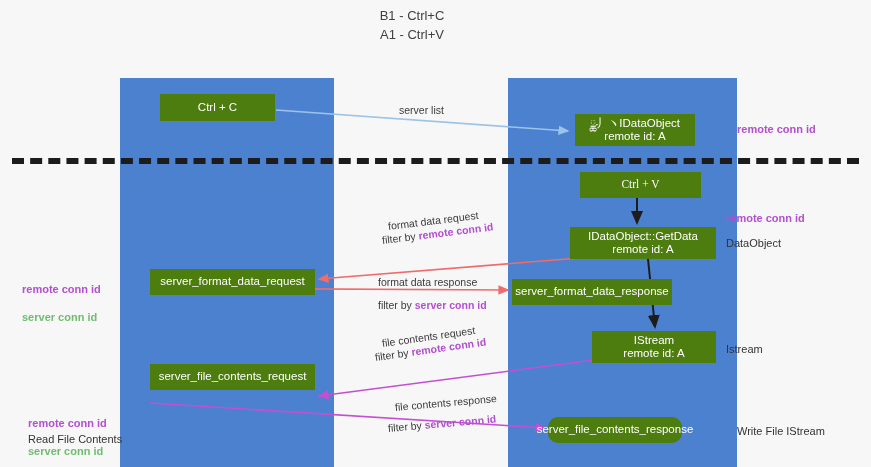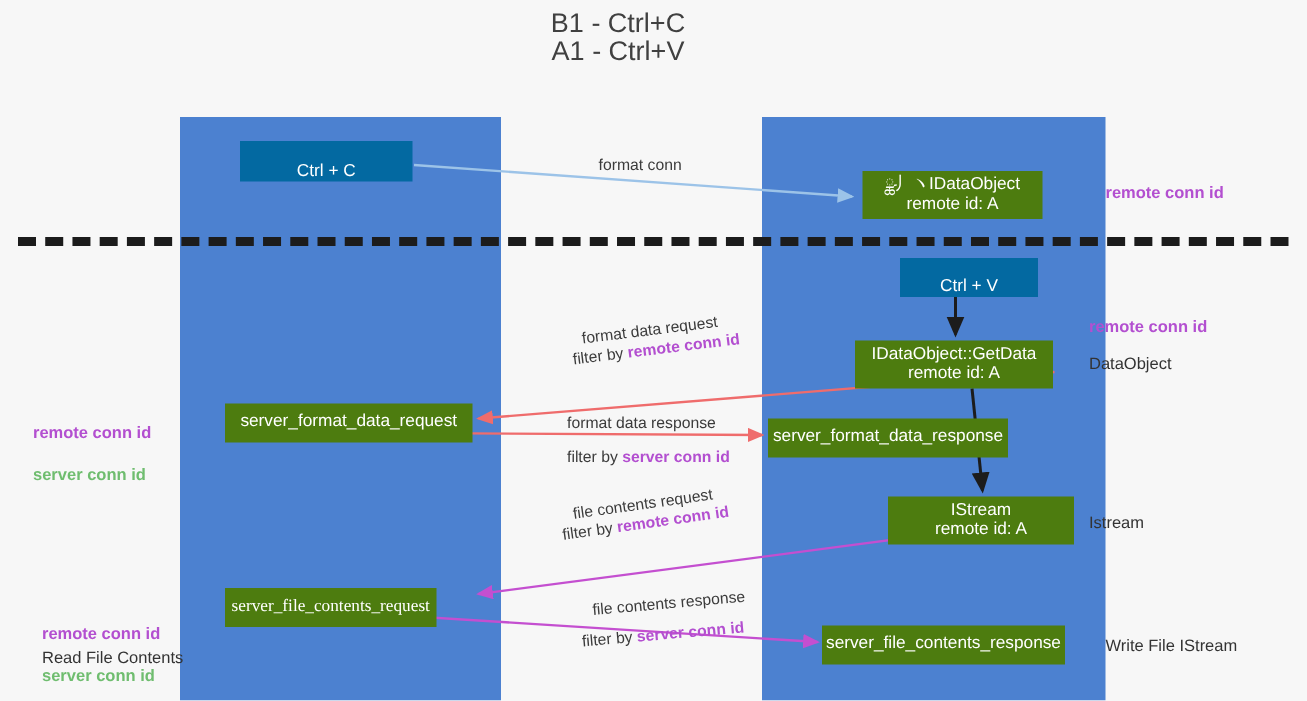--- a/index.html
+++ b/index.html
@@ -13,21 +13,21 @@
   #stage{position:absolute;left:0;top:0;width:871px;height:467px;}
 
   
   .lane{position:absolute;background:#4c81d0;}
   #lane-b1{left:120px;top:78px;width:214px;height:389px;}
   #lane-a1{left:508px;top:78px;width:229px;height:389px;}
 
   
   #diagram-title{
     position:absolute;left:0;top:6px;width:824px;
-    text-align:center;color:#404040;font-size:18px;line-height:19px;
+    text-align:center;color:#404040;font-size:13px;line-height:19px;
     white-space:pre-line;
   }
   .lane-header{
     position:absolute;text-align:center;color:#505050;
     font-size:11.5px;line-height:13px;white-space:pre-line;
   }
   #header-b1{left:120px;top:46px;width:214px;}
   #header-a1{left:508px;top:46px;width:229px;}
 
   
@@ -36,32 +36,32 @@
     border-top:6px dashed #1c1c1c;
   }
 
   
   .box{
     position:absolute;color:#ffffff;text-align:center;
     display:flex;flex-direction:column;align-items:center;justify-content:center;
     font-size:11.5px;line-height:13.5px;box-sizing:border-box;
   }
   .box .l2{font-size:11.5px;}
-  .green{background:#0369a1;justify-content:flex-end;}
+  .green{background:#4d7c0f;}
   .orange{background:#4d7c0f;}
 
   #box-ctrl-c{left:160px;top:94px;width:115px;height:27px;}
   #box-idataobject{left:575px;top:114px;width:120px;height:32px;}
-  #box-ctrl-v{left:600px;top:172px;width:92px;height:26px;}
-  #box-getdata{left:570px;top:227px;width:132px;height:32px;}
+  #box-ctrl-v{left:580px;top:172px;width:121px;height:26px;font-family:Liberation Serif, serif;}
+  #box-getdata{left:570px;top:227px;width:146px;height:32px;}
   #box-sfdreq{left:150px;top:269px;width:165px;height:26px;}
   #box-sfdresp{left:512px;top:279px;width:160px;height:26px;}
   #box-istream{left:592px;top:331px;width:124px;height:32px;}
-  #box-sfcreq{left:150px;top:392px;width:141px;height:26px;font-family:Liberation Serif, serif;}
-  #box-sfcresp{left:548px;top:417px;width:162px;height:26px;}
+  #box-sfcreq{left:150px;top:364px;width:165px;height:26px;}
+  #box-sfcresp{left:548px;top:417px;width:134px;height:26px;border-radius:10px;}
 
   
   .note{position:absolute;font-size:11px;line-height:14px;color:#333;white-space:pre-line;}
   .note.bold{font-weight:bold;}
   .purple{color:#b34fd0;}
   .green-t{color:#6fbd6f;}
 
   #note-remote-1{left:737px;top:122px;font-weight:bold;color:#b34fd0;}
   #note-remote-2{left:726px;top:211px;font-weight:bold;color:#b34fd0;}
   #note-dataobject{left:726px;top:236px;}
@@ -165,21 +165,21 @@
   </div>
 
   <div class="box orange" id="box-sfcreq">
     <span>server_file_contents_request</span>
   </div>
 
   <div class="box orange" id="box-sfcresp">
     <span>server_file_contents_response</span>
   </div>
 
-  <div class="flow" id="flow-format-list">format conn</div>
+  <div class="flow" id="flow-format-list">server list</div>
 
   <div class="flow" id="flow-fdreq-1">format data request</div>
   <div class="flow" id="flow-fdreq-2"><span>filter by </span><b class="purple">remote conn id</b></div>
 
   <div class="flow" id="flow-fdresp-1">format data response</div>
   <div class="flow" id="flow-fdresp-2"><span>filter by </span><b class="purple">server conn id</b></div>
 
   <div class="flow" id="flow-fcreq-1">file contents request</div>
   <div class="flow" id="flow-fcreq-2"><span>filter by </span><b class="purple">remote conn id</b></div>
 

